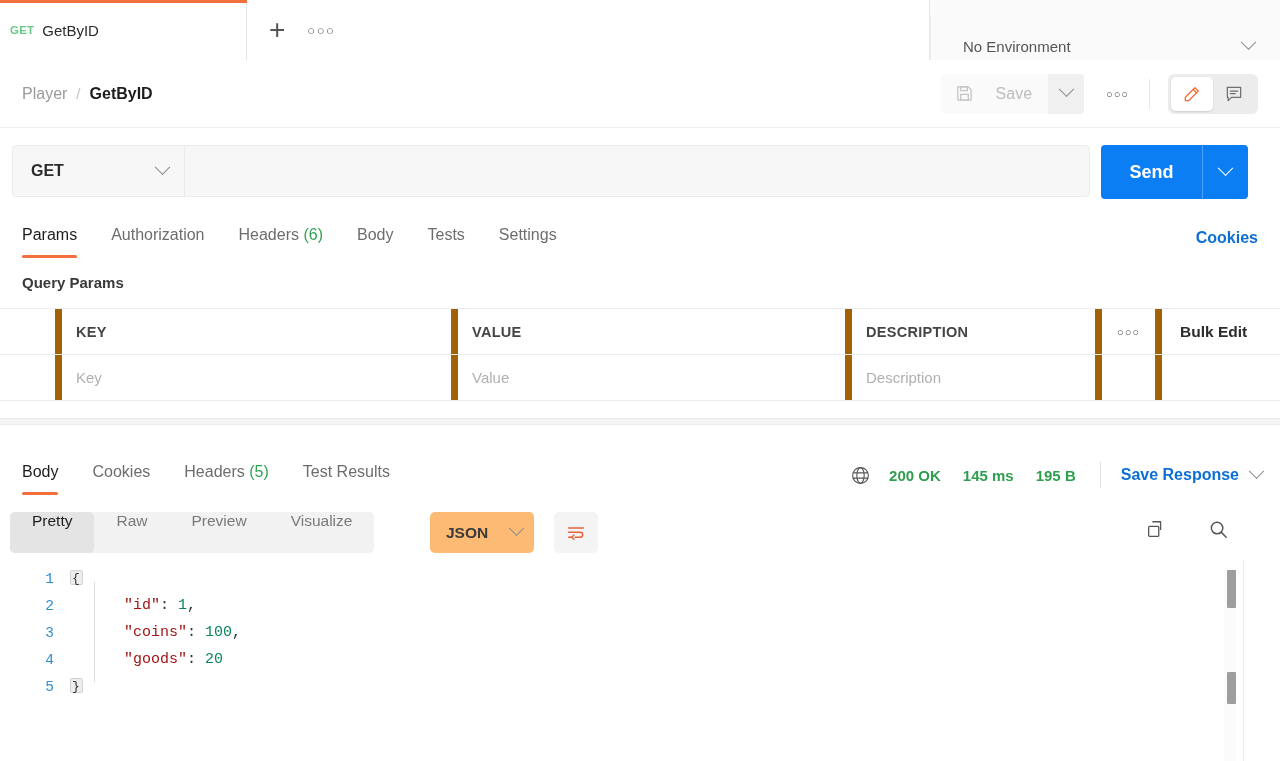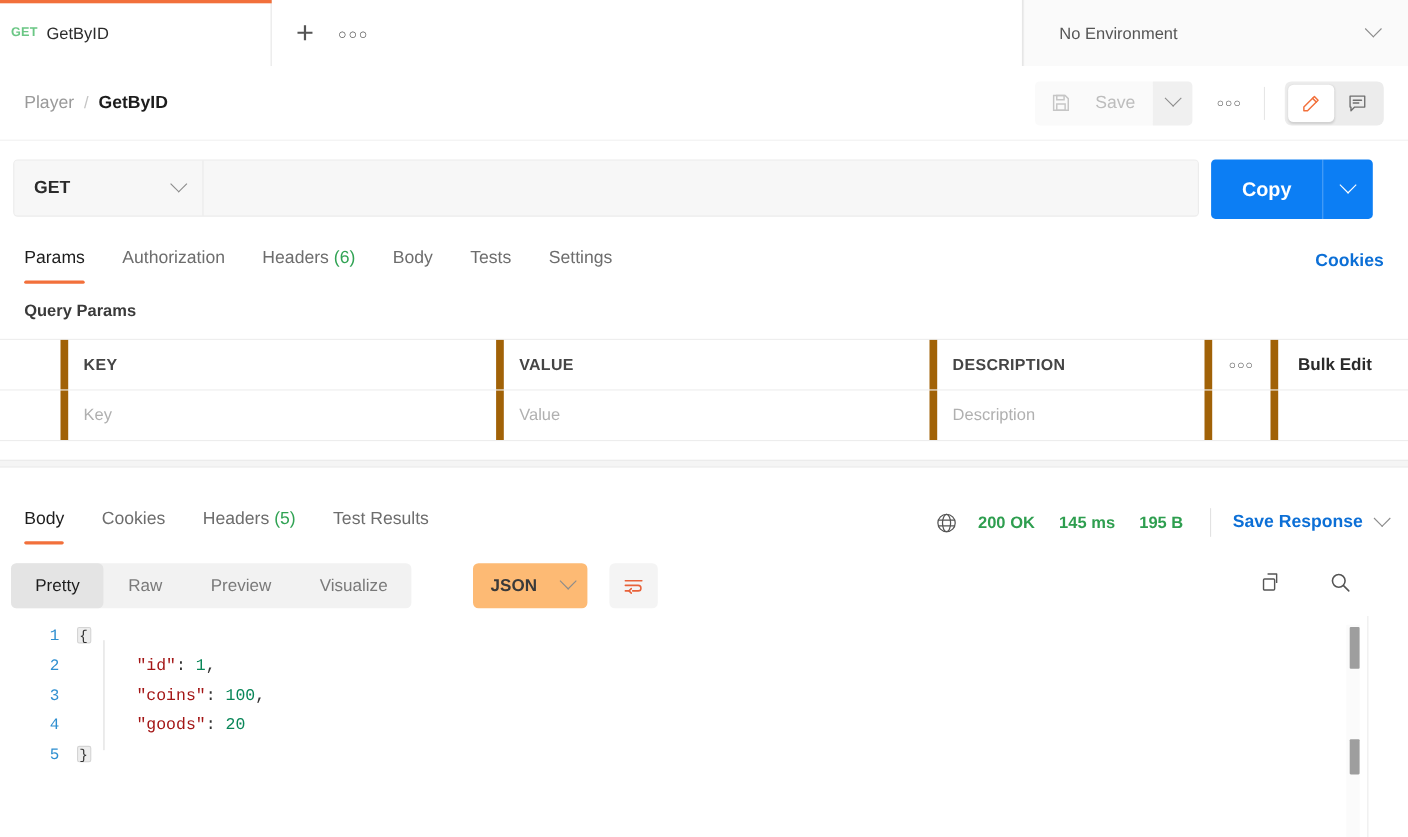--- a/index.html
+++ b/index.html
@@ -39,21 +39,21 @@
     display:flex; align-items:center; justify-content:center;
     color:#5a5a5a; cursor:pointer; user-select:none;
   }
   .plus-icon { font-size:28px; font-weight:300; line-height:1; color:#555; }
   .dots { letter-spacing:1px; font-size:11px; color:#4a4a4a; }
   .dots-big { font-size:13px; letter-spacing:1.5px; }
 
   .envbox {
     width:350px; height:60px; background:#fafafa;
     display:flex; align-items:center; justify-content:space-between;
-    padding:0 26px 0 32px; border-left:1px solid #ededed;
+    padding:0 26px 0 32px; border-left:1px solid #ededed;margin-top:16px;
   }
   .env-label { font-size:15px; color:#555; }
   .chev { display:inline-block; width:11px; height:11px; border-right:1.6px solid #8c8c8c;
           border-bottom:1.6px solid #8c8c8c; transform:rotate(45deg) translate(-3px,-3px); }
 
   
   .crumbrow {
     position:absolute; left:0; top:60px; width:1280px; height:68px;
     background:#fff; display:flex; align-items:center; padding:0 22px;
     border-bottom:1px solid #efefef;
@@ -163,21 +163,21 @@
   .stat.first { margin-left:0; }
   .resp-div { width:1px; height:26px; background:#e2e2e2; margin:0 20px 0 2px; }
   .save-resp { color:#0c6fd6; font-size:16px; font-weight:bold; margin-right:12px; }
 
   
   .viewbar { position:absolute; left:0; top:508px; width:1280px; height:50px; }
   .pill-group {
     position:absolute; left:10px; top:512px; height:41px;
     background:#f2f2f2; border-radius:5px; display:flex; align-items:center;
   }
-  .pill { height:41px; padding:0 22px; display:flex; align-items:center;
+  .pill { height:41px; padding:0 22px; display:flex; align-items:flex-start;
           font-size:15.5px; color:#7a7a7a; border-radius:5px; }
   .pill.active { background:#e4e4e4; color:#1d1d1d; }
   .json-sel {
     position:absolute; left:430px; top:512px; width:104px; height:41px;
     background:#fdba74; border-radius:5px; display:flex; align-items:center;
     justify-content:space-between; padding:0 12px 0 16px;
   }
   .json-label { font-size:15.5px; color:#3a3a3a; font-weight:bold; }
   .wrap-btn {
     position:absolute; left:554px; top:512px; width:44px; height:41px;
@@ -278,21 +278,21 @@
   <div class="urlrow"></div>
 
   <div class="url-wrap">
     <div class="method-box">
       <span class="method-text">GET</span>
       <span class="chev"></span>
     </div>
   </div>
 
   <div class="send-btn">
-    <span class="send-label">Copy</span>
+    <span class="send-label">Send</span>
     <span class="send-split">
       <span class="chev chev-white"></span>
     </span>
   </div>
 
 
   <div class="reqtabs">
     <div class="rt active">
       <span>Params</span>
     </div>

